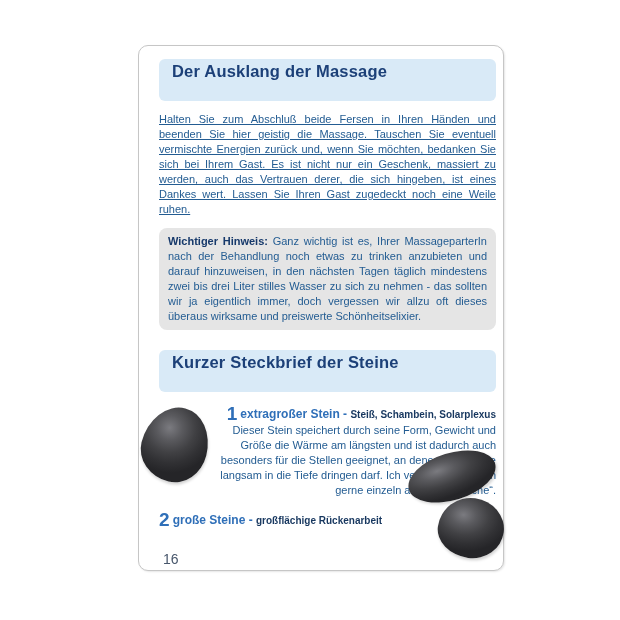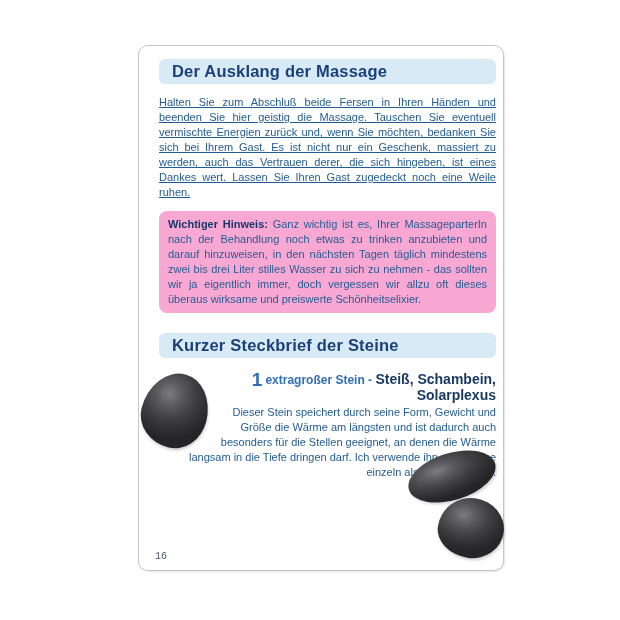--- a/index.html
+++ b/index.html
@@ -8,42 +8,42 @@
     font-family:"Liberation Sans", sans-serif;
     position:relative;overflow:hidden;
   }
   .card{
     position:absolute;left:138px;top:45px;width:366px;height:526px;
     box-sizing:border-box;border:1px solid #c6c6c6;border-radius:10px;
     background:#ffffff;box-shadow:1px 1px 2px rgba(0,0,0,0.10);
     padding:13px 7px 0 20px;
   }
   .header-bar{
-    height:25px;line-height:25px;background:#d9eaf7;border-radius:6px;
+    height:42px;line-height:25px;background:#d9eaf7;border-radius:6px;
     padding-left:13px;font-size:16.5px;font-weight:bold;color:#1c4078;
     letter-spacing:0.2px;
   }
   .body-par{
     margin-top:11px;font-size:11px;line-height:15px;text-align:justify;
     color:#235c92;
     text-decoration:underline;
   }
   .hint-box{
-    background:#f9a8d4;border-radius:8px;padding:6px 9px;
+    background:#e5e5e5;border-radius:8px;padding:6px 9px;
     font-size:11px;line-height:15px;text-align:justify;color:#235c92;
   }
   .hint-label{font-weight:bold;color:#16396b;}
   .header2{margin-top:20px;}
   .stone-item{font-size:11px;line-height:15px;color:#235c92;}
   .item1{margin-top:14px;text-align:right;}
   .item2{margin-top:14px;text-align:left;}
   .item2-text{width:302px;}
   .item-num{font-size:19px;font-weight:bold;color:#2f6fb8;vertical-align:-2px;}
   .label-blue{font-weight:bold;color:#2f6fb8;font-size:12px;}
-  .label-navy{font-weight:bold;color:#17375f;font-size:14px;}
+  .label-navy{font-weight:bold;color:#17375f;font-size:10px;}
   .item-title{margin-bottom:1px;}
   .stone{
     background:
       radial-gradient(ellipse 70% 60% at 36% 30%,
         #7b7b80 0%, #5a5a5e 28%, #414144 55%, #313134 78%, #252528 100%);
     box-shadow:1px 2px 3px rgba(0,0,0,0.18);
   }
   .stone-float{
     float:left;width:72px;height:80px;margin-left:-17px;margin-top:1px;
     shape-outside:polygon(0 0, 100% 0, 90% 42%, 58% 78%, 22% 100%, 0 100%);
@@ -54,21 +54,21 @@
   }
   .stoneA{
     position:absolute;left:268px;top:407px;width:90px;height:47px;
     border-radius:50%;transform:rotate(-17deg);
   }
   .stoneB{
     position:absolute;left:299px;top:452px;width:66px;height:60px;
     border-radius:50% 50% 48% 52% / 55% 50% 50% 45%;transform:rotate(8deg);
   }
   .page-number{
-    position:absolute;left:16px;top:505px;font-size:10px;color:#47566b;font-family:Liberation Mono, monospace;
+    position:absolute;left:24px;top:505px;font-size:14px;color:#47566b;
   }
   .clear{clear:both;}
 </style>
 </head>
 <body>
 
 <div class="card">
 
   <div class="header-bar">Der Ausklang der Massage</div>
 
@@ -80,19 +80,20 @@
 
   <div class="stone-item item1">
     <div class="stone-float">
       <div class="stone stone1"></div>
     </div>
     <div class="item-title"><span class="item-num">1</span> <span class="label-blue">extragroßer Stein - </span><span class="label-navy">Steiß, Schambein, Solarplexus</span></div><span>Dieser Stein speichert durch seine Form, Gewicht und Größe die Wärme am längsten und ist dadurch auch besonders für die Stellen geeignet, an denen die Wärme langsam in die Tiefe dringen darf. Ich verwende ihn auch gerne einzeln als „Wärmflasche“.</span>
     <div class="clear"></div>
   </div>
 
   <div class="stone-item item2">
+    <div class="item-title"><span class="item-num">2</span> <span class="label-blue">große Steine - </span><span class="label-navy">großflächige Rückenarbeit</span></div>
   </div>
 
   <div class="stone stoneA"></div>
   <div class="stone stoneB"></div>
 
   <div class="page-number">16</div>
 </div>
 
 </body></html>

